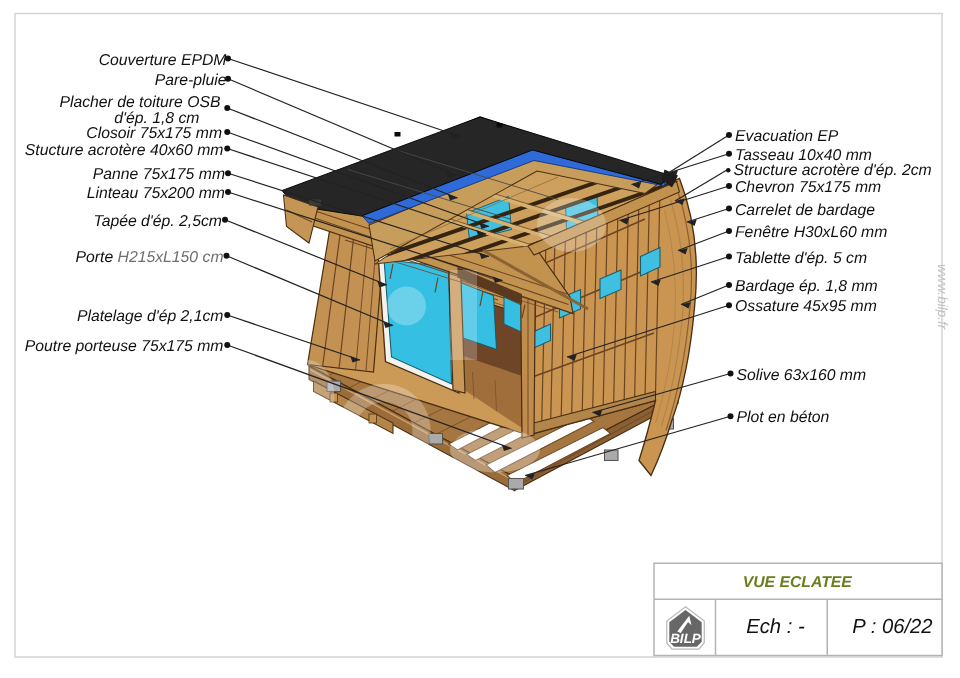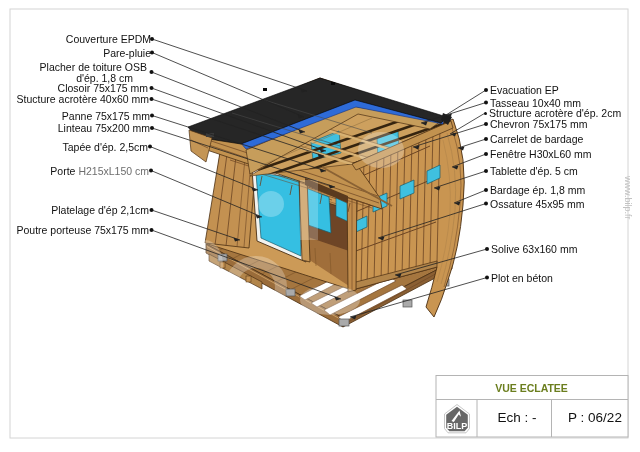--- a/index.html
+++ b/index.html
@@ -1,17 +1,17 @@
 <!DOCTYPE html>
 <html><head>
 <meta charset="utf-8">
 <style>
   html,body{margin:0;padding:0;background:#fff;}
   #page{position:relative;width:640px;height:452px;background:#fff;overflow:hidden;
-        font-family:"Liberation Sans", sans-serif;}
+        font-family:"Liberation Sans", sans-serif;font-style:italic;}
   svg{position:absolute;left:0;top:0;}
   .lbl{fill:#111;font-size:10.5px;font-family:"Liberation Sans",sans-serif;}
 </style>
 </head>
 <body>
 <div id="page">
 <svg width="640" height="452" viewBox="0 0 640 452">
 
   <rect x="10" y="9" width="618" height="429" fill="none" stroke="#d4d4d4" stroke-width="1"></rect>
 

